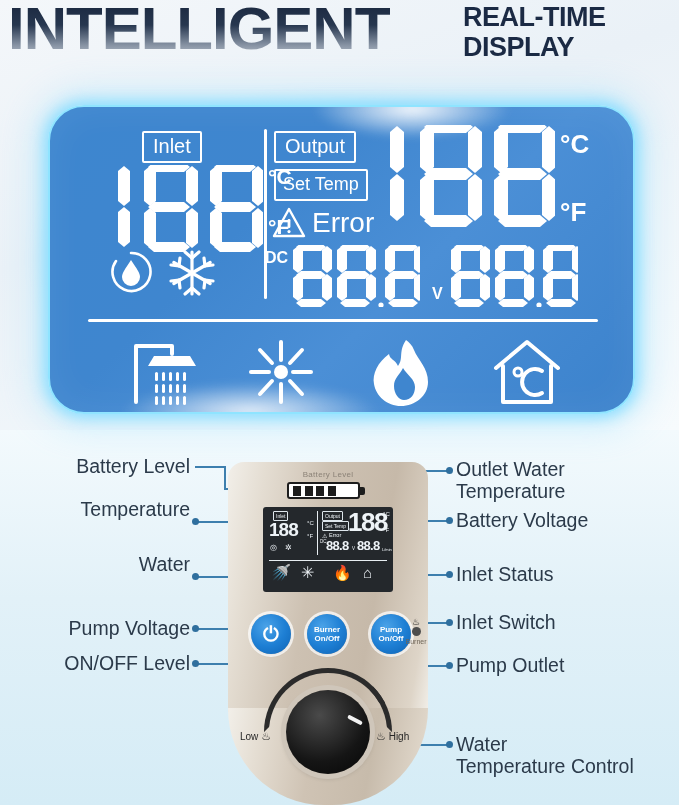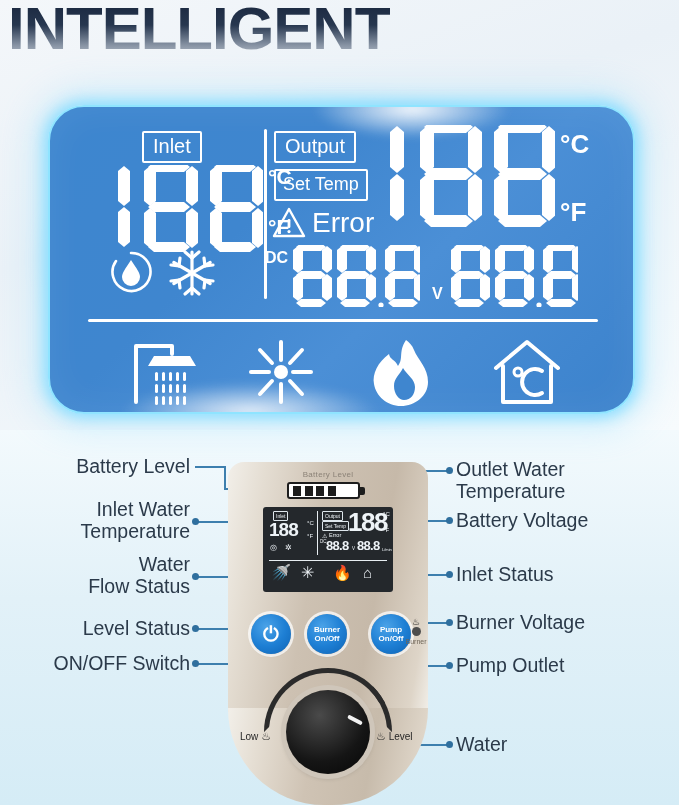--- a/index.html
+++ b/index.html
@@ -184,20 +184,22 @@
 </style>
 </head>
 <body>
 
 <div class="bg-top"></div>
 <div class="bg-bottom"></div>
 
 <div class="header">
   <div class="title-main">INTELLIGENT</div>
   <div class="title-sub">
+    <span class="l2">REAL-TIME</span>
+    <span class="l2">DISPLAY</span>
   </div>
 </div>
 
 <div class="lcd-glow"></div>
 <div class="lcd-panel">
   <div class="sheen"></div>
   <div class="sheen-b"></div>
 
   <div class="vdiv"></div>
   <div class="hdiv"></div>
@@ -398,43 +400,41 @@
 
 <div class="anno r" style="left:10px;top:455px;width:180px;">
   <span class="l2">Battery Level</span>
 </div>
 <div class="lead h" style="left:195px;top:466px;width:30px;"></div>
 <div class="lead v" style="left:224px;top:466px;height:23px;"></div>
 <div class="lead h" style="left:224px;top:488px;width:86px;"></div>
 <div class="dot" style="left:306px;top:485px;"></div>
 
 <div class="anno r" style="left:10px;top:498px;width:180px;">
-  <span class="l2">Inlet Water</span>
   <span class="l2">Temperature</span>
 </div>
 <div class="lead h" style="left:195px;top:521px;width:68px;"></div>
 <div class="dot" style="left:192px;top:518px;"></div>
 
 <div class="anno r" style="left:10px;top:553px;width:180px;">
   <span class="l2">Water</span>
-  <span class="l2">Flow Status</span>
 </div>
 <div class="lead h" style="left:195px;top:576px;width:62px;"></div>
 <div class="dot" style="left:192px;top:573px;"></div>
 
 <div class="anno r" style="left:10px;top:617px;width:180px;">
-  <span class="l2">Level Status</span>
+  <span class="l2">Pump Voltage</span>
 </div>
 <div class="lead h" style="left:195px;top:628px;width:52px;"></div>
 <div class="lead v" style="left:246px;top:591px;height:38px;"></div>
 <div class="lead h" style="left:246px;top:591px;width:36px;"></div>
 <div class="dot" style="left:192px;top:625px;"></div>
 
 <div class="anno r" style="left:5px;top:652px;width:185px;">
-  <span class="l2">ON/OFF Switch</span>
+  <span class="l2">ON/OFF Level</span>
 </div>
 <div class="lead h" style="left:195px;top:663px;width:60px;"></div>
 <div class="lead v" style="left:254px;top:655px;height:9px;"></div>
 <div class="dot" style="left:192px;top:660px;"></div>
 
 <div class="anno l" style="left:456px;top:458px;">
   <span class="l2">Outlet Water</span>
   <span class="l2">Temperature</span>
 </div>
 <div class="lead h" style="left:358px;top:470px;width:90px;"></div>
@@ -450,35 +450,36 @@
 
 <div class="anno l" style="left:456px;top:563px;">
   <span class="l2">Inlet Status</span>
 </div>
 <div class="lead h" style="left:408px;top:574px;width:40px;"></div>
 <div class="lead v" style="left:408px;top:574px;height:14px;"></div>
 <div class="lead h" style="left:388px;top:587px;width:22px;"></div>
 <div class="dot" style="left:446px;top:571px;"></div>
 
 <div class="anno l" style="left:456px;top:611px;">
-  <span class="l2">Burner Voltage</span>
+  <span class="l2">Inlet Switch</span>
 </div>
 <div class="lead h" style="left:315px;top:622px;width:133px;"></div>
 <div class="lead v" style="left:315px;top:622px;height:14px;"></div>
 <div class="dot" style="left:446px;top:619px;"></div>
 
 <div class="anno l" style="left:456px;top:654px;">
   <span class="l2">Pump Outlet</span>
 </div>
 <div class="lead h" style="left:363px;top:665px;width:85px;"></div>
 <div class="lead v" style="left:363px;top:655px;height:11px;"></div>
 <div class="dot" style="left:446px;top:662px;"></div>
 
 <div class="anno l" style="left:456px;top:733px;">
   <span class="l2">Water</span>
+  <span class="l2">Temperature Control</span>
 </div>
 <div class="lead h" style="left:360px;top:744px;width:88px;"></div>
 <div class="dot" style="left:446px;top:741px;"></div>
 
 <div class="device">
   <div class="dev-body"></div>
   <div class="dev-bottom"></div>
 
   <div class="batt-title">Battery Level</div>
   <div class="batt-icon">
@@ -545,15 +546,15 @@
   <div class="knob-arc"></div>
   <div class="knob">
     <div class="mark"></div>
   </div>
   <div class="lowlab">
     <span>Low</span>
     <span class="flamemini">♨</span>
   </div>
   <div class="highlab">
     <span class="flamemini">♨</span>
-    <span>Level</span>
+    <span>High</span>
   </div>
 </div>
 
 </body></html>

